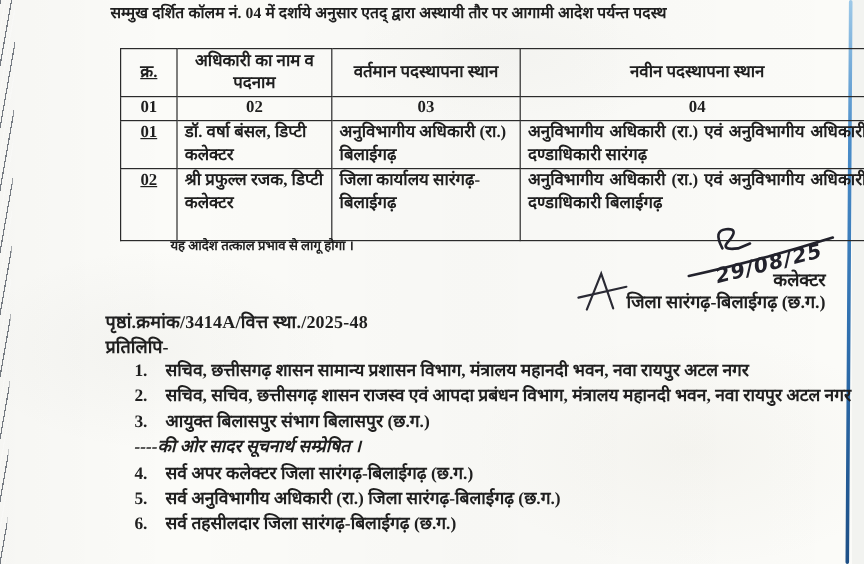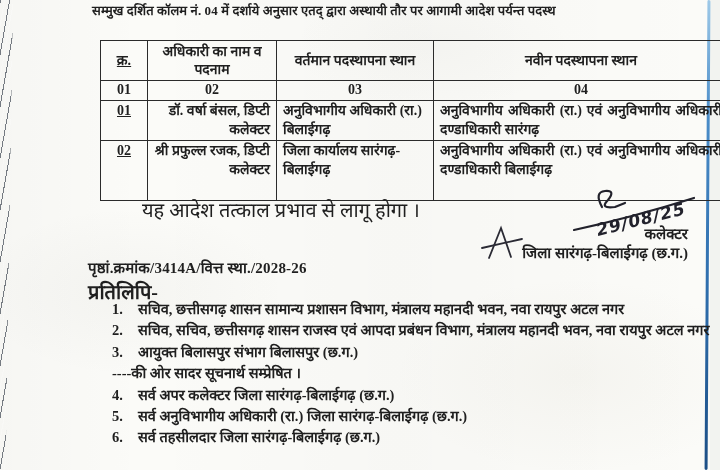--- a/index.html
+++ b/index.html
@@ -51,56 +51,56 @@
   table.order-table{
     position:absolute;left:100px;top:40px;width:590px;
     border-collapse:collapse;table-layout:fixed;
     font-size:14px;font-weight:600;
   }
   table.order-table td{
     border:1.6px solid #2b2b2b;padding:1px 6px;vertical-align:top;
     line-height:18.5px;
   }
   td.c-sno{width:34px;text-align:center;text-decoration:underline;}
-  td.c-name{width:116px;text-align:right;}
+  td.c-name{width:116px;}
   td.c-cur{width:144px;}
   td.c-new{width:282px;}
   tr.hdr td{text-align:center;height:37px;vertical-align:middle;line-height:18px;}
   tr.numrow td{text-align:center;height:18px;padding-top:0;padding-bottom:1px;line-height:17px;}
   tr.r1 td{height:37px;}
   tr.r2 td{height:57px;}
   .just{text-align:justify;text-justify:inter-word;}
 
   .order-note{
     position:absolute;left:142px;top:196px;
-    font-size:20px;font-weight:400;
+    font-size:11px;font-weight:700;
   }
   .sig-block{
     position:absolute;right:32px;top:225px;width:300px;
     text-align:right;font-size:15px;font-weight:700;line-height:18.5px;
   }
   .sig-svg{position:absolute;left:568px;top:186px;width:148px;height:58px;}
   .strike-svg{position:absolute;left:480px;top:224px;width:48px;height:36px;}
 
   .ref-line{
     position:absolute;left:88px;top:257px;
     font-size:15px;font-weight:700;letter-spacing:0.2px;
   }
   .copy-label{
     position:absolute;left:88px;top:278px;
-    font-size:20px;font-weight:700;
+    font-size:15px;font-weight:700;
   }
   .cc-list{
     position:absolute;left:112px;top:299px;width:600px;
     font-size:14.5px;font-weight:600;line-height:21.4px;
   }
   .cc-item{display:flex;align-items:flex-start;}
   .cc-num{flex:0 0 26px;}
   .cc-text{flex:1 1 auto;}
-  .cc-note .cc-text{margin-left:-26px;}
+  .cc-note .cc-text{margin-left:-26px;font-style:italic;}
 </style>
 </head>
 <body>
 
 <div class="page">
 
   <div class="torn-edge-left"></div>
   <div class="outer-strip"></div>
   <div class="page-edge-right"></div>
 
@@ -152,21 +152,21 @@
     <div>जिला सारंगढ़-बिलाईगढ़ (छ.ग.)</div>
   </div>
 
   <svg class="strike-svg" viewBox="0 0 48 36">
     <g fill="none" stroke="#2a2a34" stroke-width="1.8" stroke-linecap="round">
       <path d="M9,34 L21,4 L31,33"></path>
       <path d="M2,24 L42,15"></path>
     </g>
   </svg>
 
-  <div class="ref-line">पृष्ठां.क्रमांक/3414A/वित्त स्था./2028-26</div>
+  <div class="ref-line">पृष्ठां.क्रमांक/3414A/वित्त स्था./2025-48</div>
   <div class="copy-label">प्रतिलिपि-</div>
 
   <div class="cc-list">
     <div class="cc-item">
       <span class="cc-num">1.</span>
       <span class="cc-text">सचिव, छत्तीसगढ़ शासन सामान्य प्रशासन विभाग, मंत्रालय महानदी भवन, नवा रायपुर अटल नगर</span>
     </div>
     <div class="cc-item">
       <span class="cc-num">2.</span>
       <span class="cc-text">सचिव, सचिव, छत्तीसगढ़ शासन राजस्व एवं आपदा प्रबंधन विभाग, मंत्रालय महानदी भवन, नवा रायपुर अटल नगर</span>

